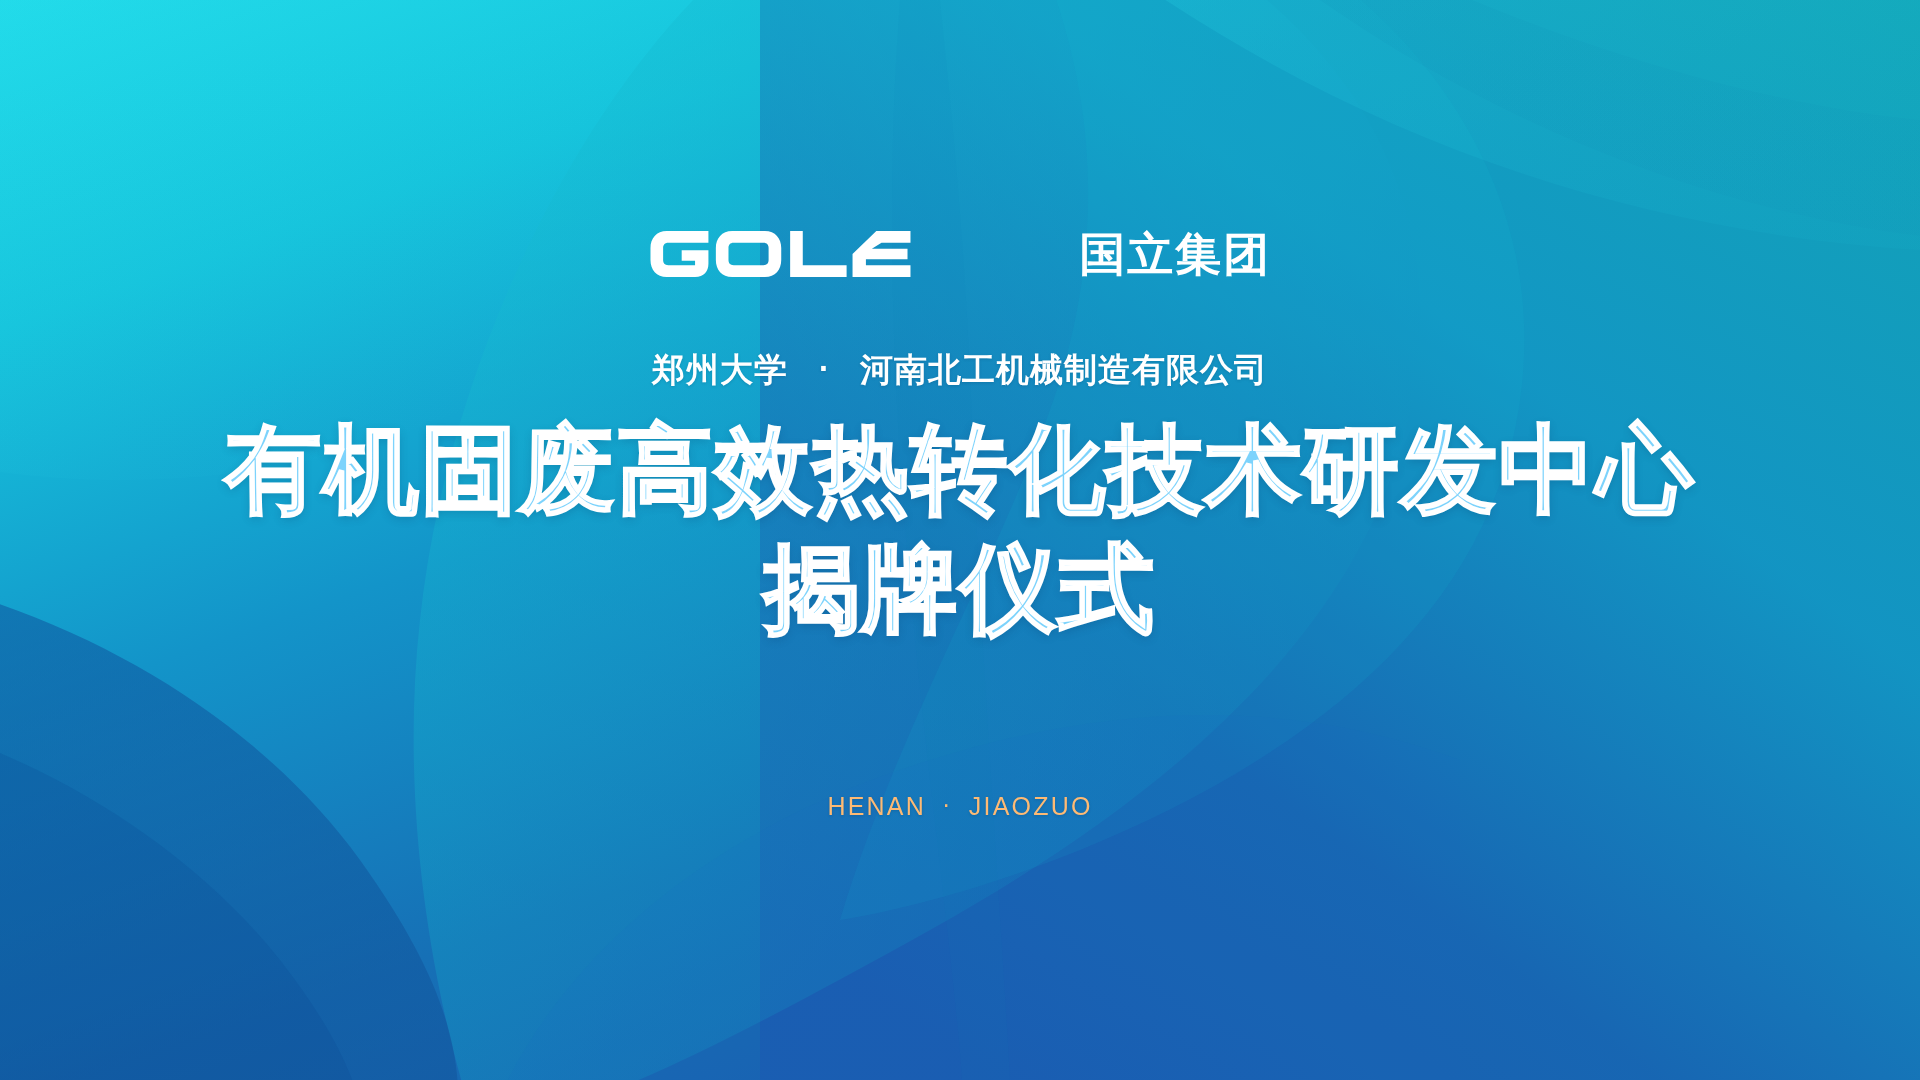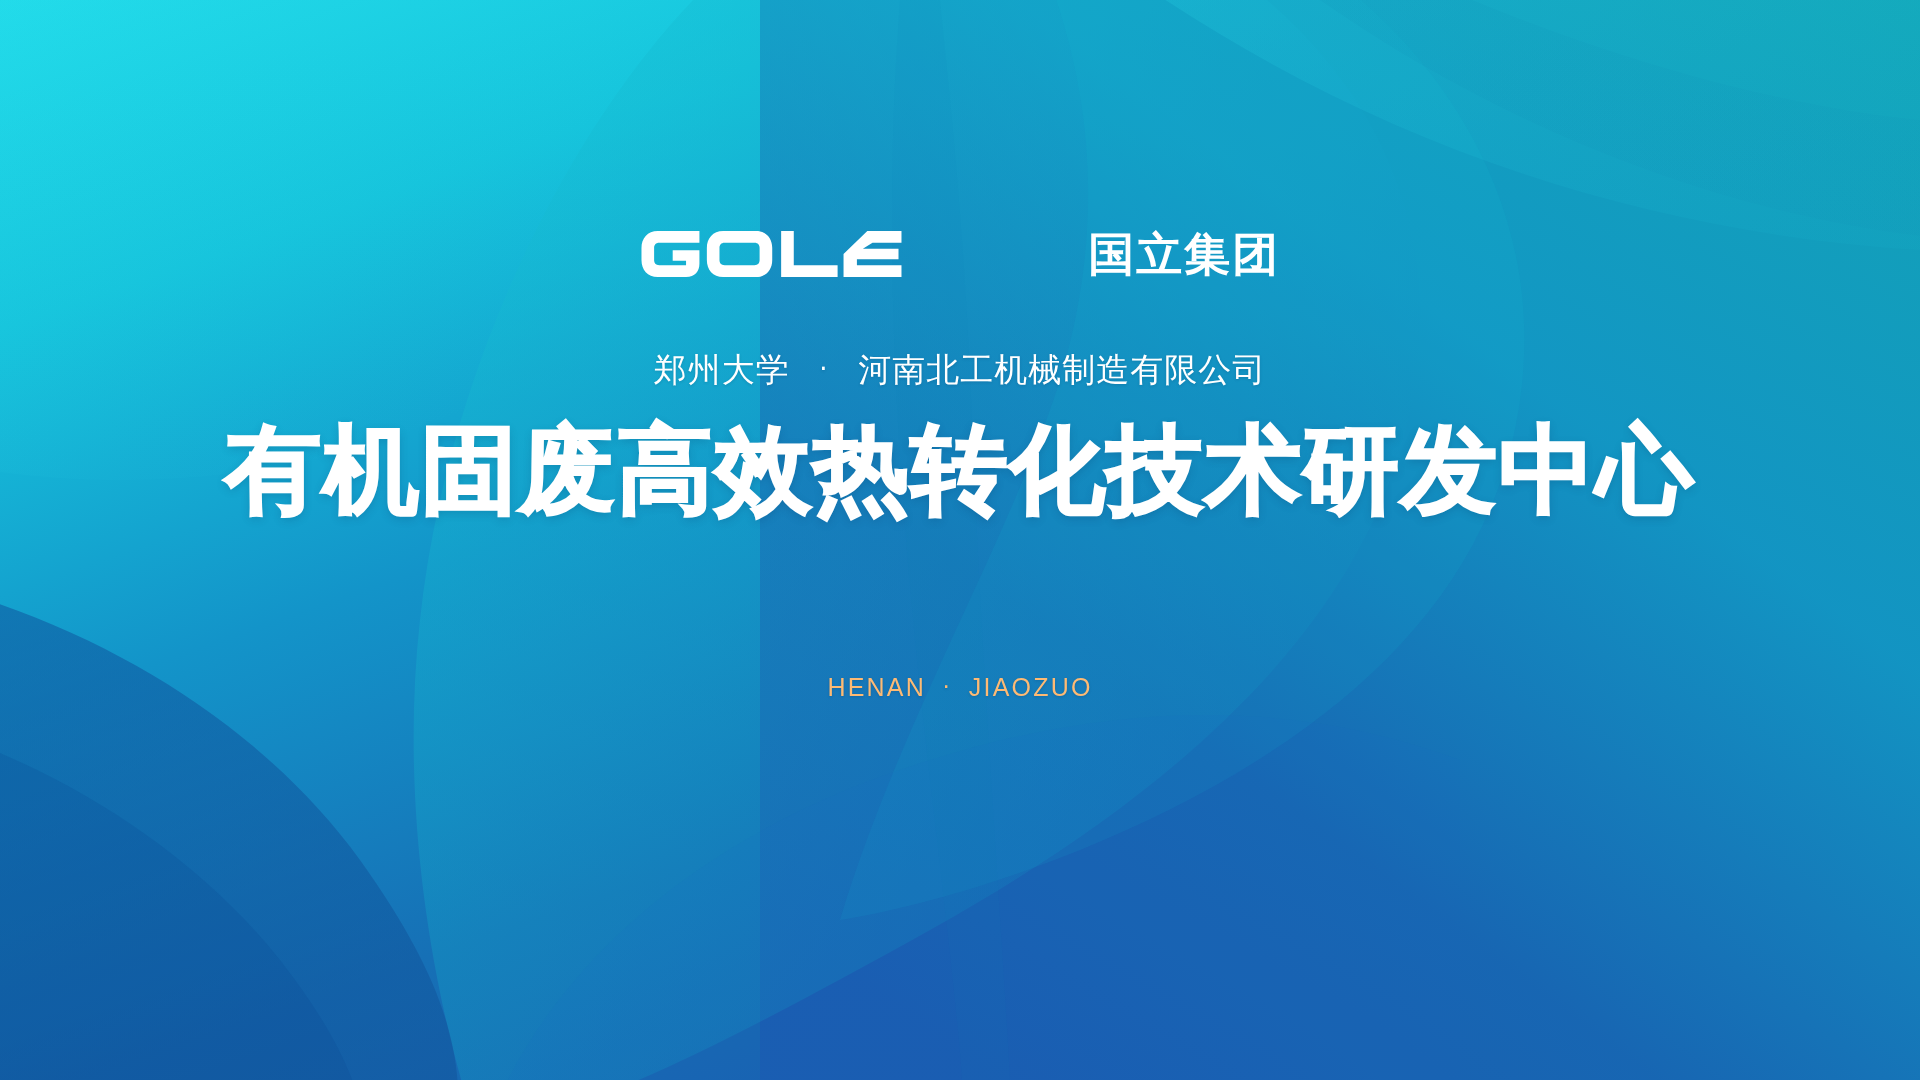--- a/index.html
+++ b/index.html
@@ -40,48 +40,48 @@
     pointer-events: none;
   }
   #content > * { pointer-events: auto; }
 
   
   #brand-logo {
     margin-top: 228px;
     height: 52px;
     display: flex;
     align-items: center;
-    gap: 18px;
+    gap: 9px;
   }
   #brand-logo svg { display: block; height: 52px; }
 
   
   #organizers {
     margin-top: 70px;
     color: #ffffff;
     font-size: 33px;
     letter-spacing: 1px;
-    font-weight: 400;
+    font-weight: 700;
     line-height: 1.2;
     white-space: nowrap;
     text-shadow: 0 1px 3px rgba(0,40,80,0.18);
     font-family: "DejaVu Sans", "Liberation Sans", sans-serif;
   }
   #organizers .sep {
     display: inline-block;
     padding: 0 18px;
     font-size: 26px;
     vertical-align: 3px;
   }
 
   
   #event-title {
     margin-top: 22px;
     text-align: center;
-    color: #ffffff;
+    color: #7dd3fc;
     font-weight: 900;
     font-size: 96px;
     line-height: 1.22;
     letter-spacing: 2px;
     white-space: nowrap;
     text-shadow: 0 3px 10px rgba(0, 45, 90, 0.22);
     font-family: "DejaVu Sans", "Liberation Sans", sans-serif;
     -webkit-text-stroke: 2.5px #ffffff;
   }
   #event-title .line { display: block; }
@@ -270,20 +270,21 @@
     </div>
 
     <div id="organizers">
       <span>郑州大学</span>
       <span class="sep">·</span>
       <span>河南北工机械制造有限公司</span>
     </div>
 
     <h1 id="event-title">
       <span class="line line-1">有机固废高效热转化技术研发中心</span>
+      <span class="line line-2">揭牌仪式</span>
     </h1>
 
     <div id="location-label">
       <span>HENAN</span>
       <span class="dot">·</span>
       <span>JIAOZUO</span>
     </div>
 
   </div>
 </div>

